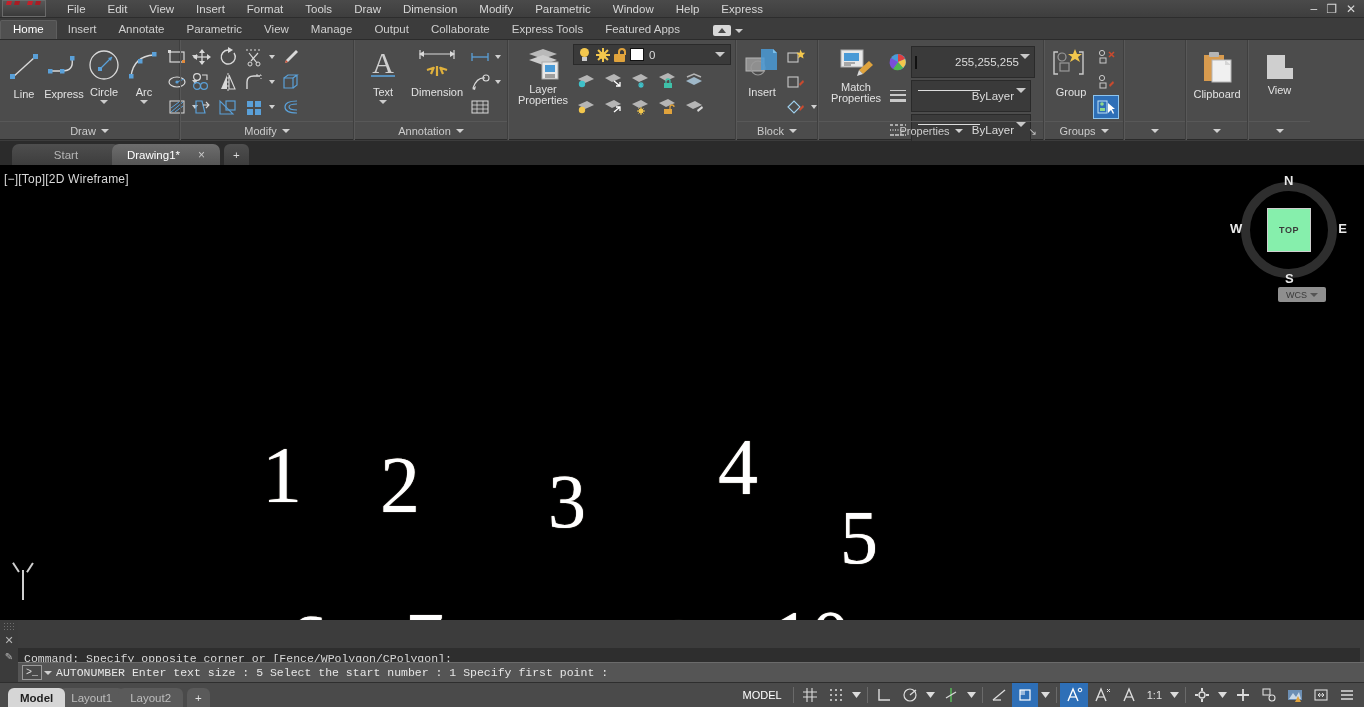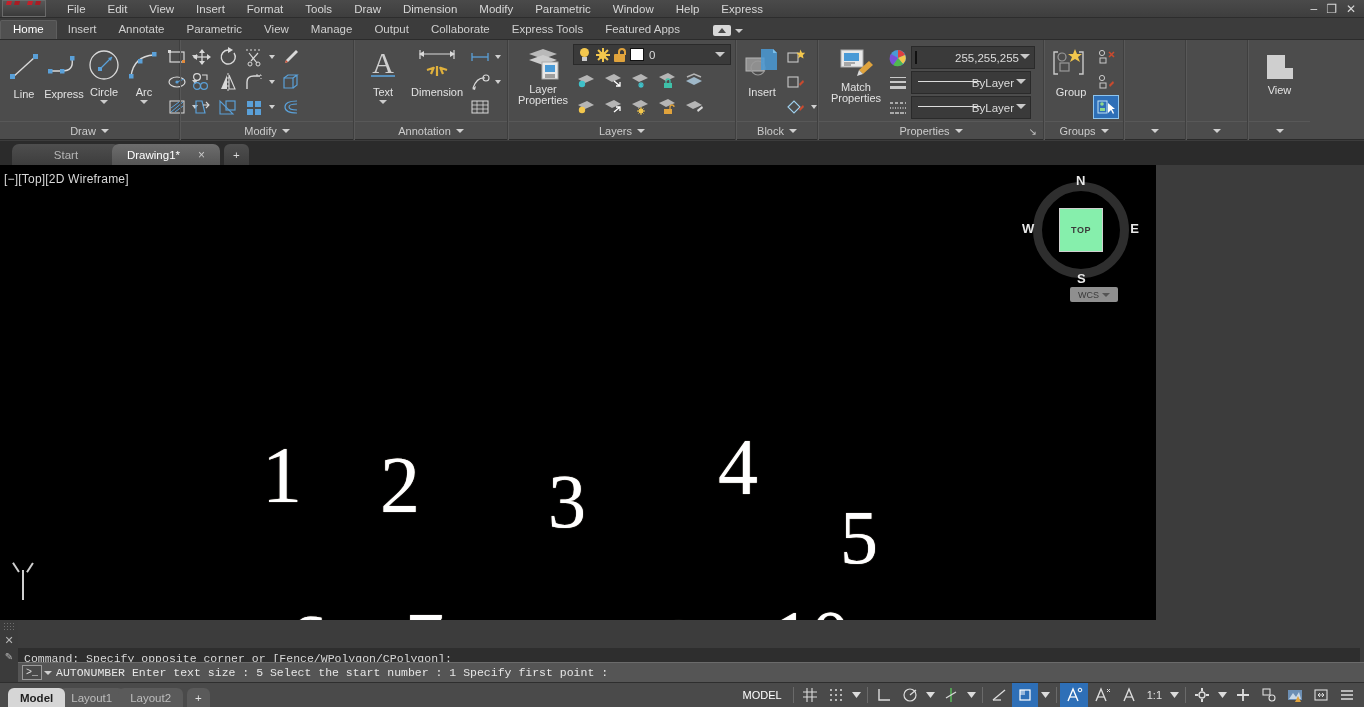--- a/index.html
+++ b/index.html
@@ -123,21 +123,21 @@
   .sun::before{content:'';position:absolute;left:4px;top:4px;width:7px;height:7px;border-radius:50%;background:#f3c74d;}
   .sun i{position:absolute;left:6.5px;top:0px;width:2px;height:14px;background:#f3c74d;}
   .sun i:nth-child(2){transform:rotate(90deg);}
   .sun i:nth-child(3){transform:rotate(45deg);}
   .sun i:nth-child(4){transform:rotate(-45deg);}
   .lock { width:11px;height:14px;position:relative;}
   .lock .body{position:absolute;left:0;bottom:0;width:11px;height:8px;background:#e0a33c;border-radius:1px;}
   .lock .shackle{position:absolute;left:4px;top:0;width:8px;height:7px;border:2px solid #e0a33c;border-bottom:none;border-radius:4px 4px 0 0;}
 
   .propcombo {
-    width:120px;height:23px;background:#3a3a3a;border:1px solid #2a2a2a;
+    width:120px;height:32px;background:#3a3a3a;border:1px solid #2a2a2a;
     display:flex;align-items:center;justify-content:flex-end;padding-right:16px;
     color:#dcdcdc;font-size:11.5px;position:relative;gap:32px;
   }
   .propcombo .line { position:absolute; left:6px; top:9px; width:62px;height:1px;background:#ddd;}
   .propcombo .arrow{position:absolute;right:4px;top:7px;width:0;height:0;
     border-left:5px solid transparent;border-right:5px solid transparent;border-top:5px solid #c9c9c9;}
 
   
   .filetabs {
     position:absolute; left:0; top:141px; width:1364px; height:24px; background:#2b2b2b;
@@ -148,21 +148,21 @@
     background: linear-gradient(#4e4e4e,#3d3d3d);
     border-radius:7px 7px 0 0; margin-right:-8px; position:relative;
     min-width:108px; justify-content:center; cursor:default;
   }
   .ftab.active { background: linear-gradient(#6d6d6d,#555555); color:#ffffff; z-index:3; }
   .ftab .x { margin-left:18px; color:#c9c9c9; font-size:12px; }
   .ftab.plus { min-width:0; padding:0 9px; border-radius:6px 6px 0 0; margin-left:12px; color:#dadada; }
 
   
   .canvas {
-    position:absolute; left:0; top:165px; width:1156px; height:455px; background:#000000;
+    position:absolute; left:0; top:165px; width:1364px; height:455px; background:#000000;
     overflow:hidden;
   }
   .vplabel { position:absolute; left:4px; top:7px; color:#d9d9d9; font-size:12px; letter-spacing:.2px;}
   .numtxt {
     position:absolute; color:#ffffff; font-family:"Liberation Serif", serif;
     line-height:1; text-shadow: 0 0 1px rgba(255,240,220,.9);
   }
 
   
   .viewcube { position:absolute; right:20px; top:10px; width:110px; height:110px; }
@@ -645,24 +645,20 @@
               <div class="sbtn">
                 <svg width="22" height="18" viewBox="0 0 22 18">
                     <path d="M3 8 L12 4 L19 8 L10 12 Z" fill="#b5b5b5"></path>
                     <path d="M14 13 L19 9 L20 11 L15 15 Z" fill="#d9d9d9"></path>
                   </svg>
               </div>
             </div>
           </div>
         </div>
       </div>
-      <div class="panel-title">
-        <span>Layers</span>
-        <span class="caret-s"></span>
-      </div>
     </div>
 
     <div class="panel" style="width:82px">
       <div class="panel-body">
         <div class="bigbtn" style="width:52px">
           <svg width="42" height="38" viewBox="0 0 42 38">
             <rect x="5" y="12" width="18" height="13" fill="#8f8f8f" stroke="#b5b5b5"></rect>
             <circle cx="17" cy="22" r="7" stroke="#9a9a9a" stroke-width="1.2" fill="none"></circle>
             <path d="M20 3 L32 3 L36 7 L36 24 L20 24 Z" fill="#4a9ad6" opacity="0.85"></path>
             <path d="M32 3 L32 7 L36 7" fill="#7cc0ea"></path>
@@ -819,20 +815,31 @@
       </div>
     </div>
 
     <div class="panel" style="width:62px">
       <div class="panel-title">
         <span class="caret-s"></span>
       </div>
     </div>
 
     <div class="panel" style="width:62px">
+      <div class="panel-body" style="justify-content:center">
+        <div class="bigbtn" style="padding-top:8px">
+          <svg width="36" height="36" viewBox="0 0 36 36">
+            <rect x="5" y="5" width="20" height="26" fill="#d89b4e"></rect>
+            <rect x="10" y="2" width="10" height="5" fill="#b5b5b5" rx="1"></rect>
+            <rect x="13" y="10" width="19" height="22" fill="#f0f0f0" stroke="#b5b5b5"></rect>
+            <path d="M26 10 L26 15 L32 15" fill="#d5d5d5"></path>
+          </svg>
+          <span class="lbl">Clipboard</span>
+        </div>
+      </div>
       <div class="panel-title">
         <span class="caret-s"></span>
       </div>
     </div>
 
     <div class="panel" style="width:62px;border-right:none">
       <div class="panel-body" style="justify-content:center">
         <div class="bigbtn" style="padding-top:10px">
           <svg width="34" height="30" viewBox="0 0 34 30">
             <path d="M4 3 L22 3 L22 16 L30 16 L30 27 L4 27 Z" fill="#cfcfcf"></path>

